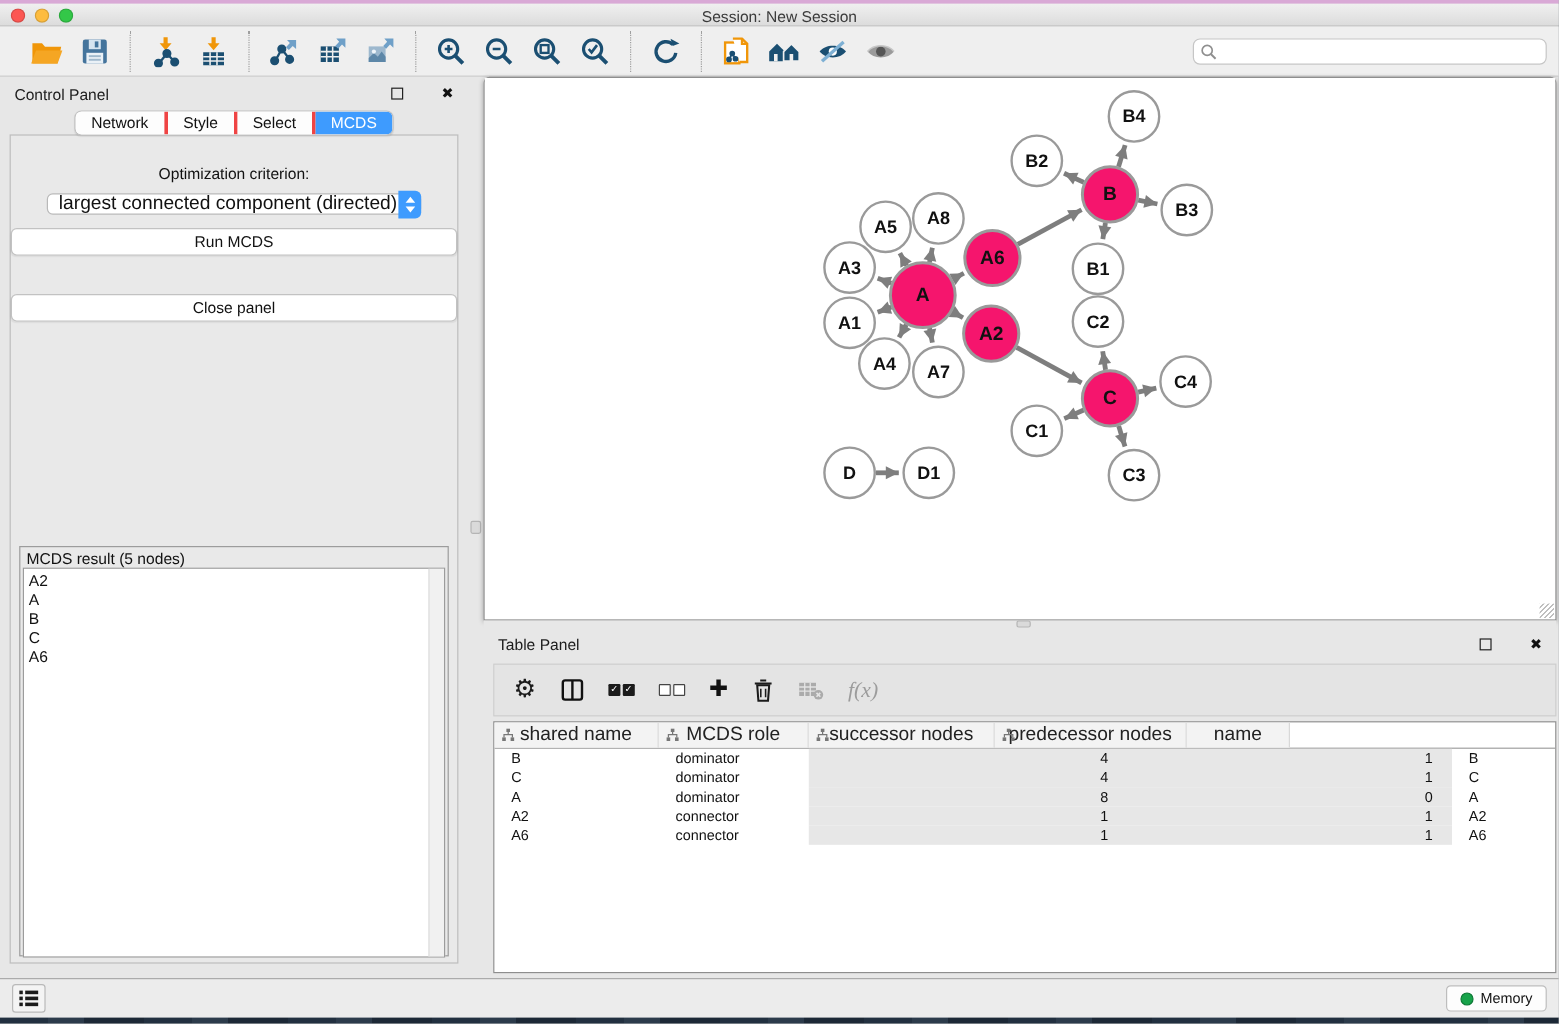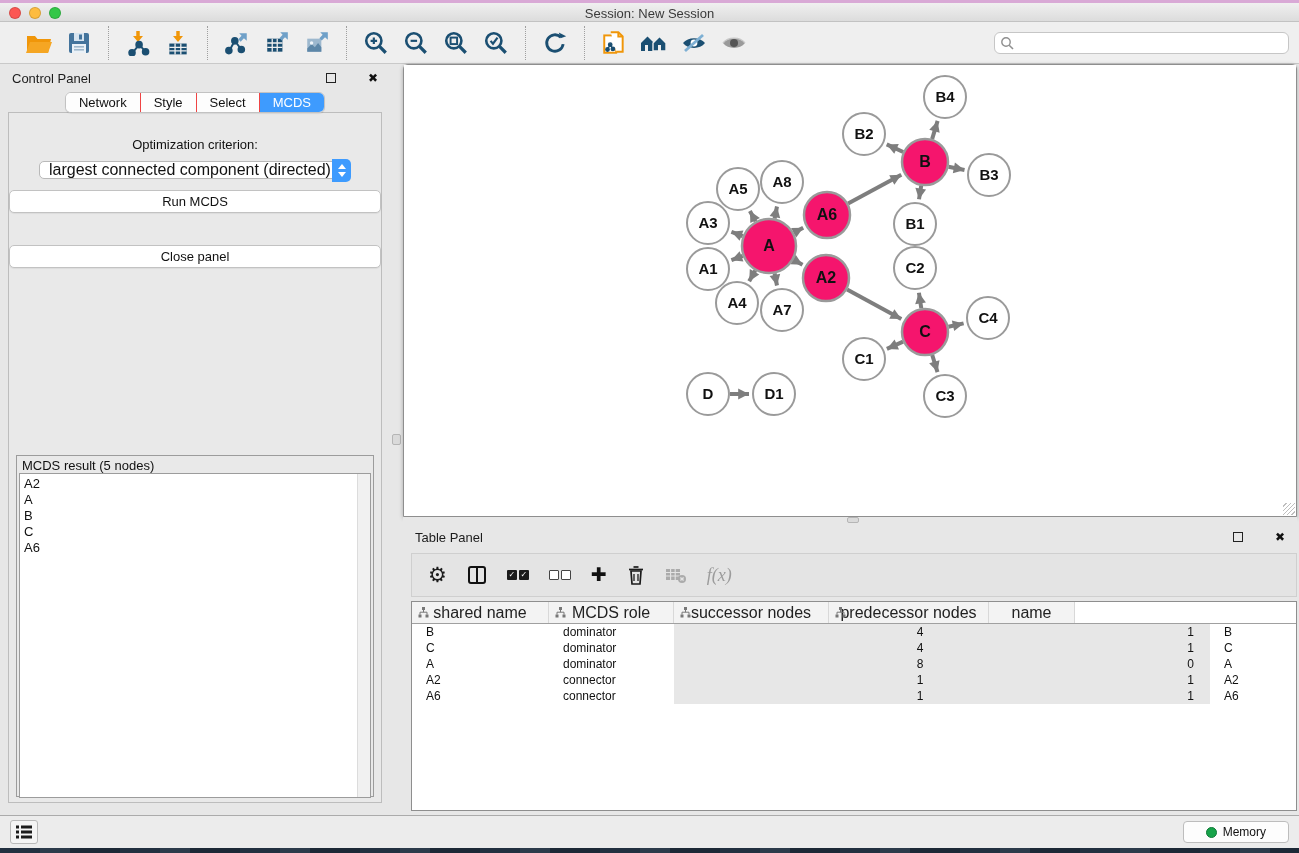--- a/index.html
+++ b/index.html
@@ -31,21 +31,21 @@
 
   
   .control-panel { width:390px; flex:0 0 390px; background:#E7E7E7; display:flex; flex-direction:column; }
   .panel-header { height:28px; display:flex; align-items:center; padding:0 12px; font-size:13px; color:#1c1c1c; flex:0 0 auto;gap:21px; }
   .panel-header .spacer { flex:1; }
   .float-icon { width:10px; height:10px; border:1.4px solid #222; display:inline-block; margin-right:11px; }
   .close-icon { font-size:12px; font-weight:bold; color:#111; line-height:10px; }
   .cp-tabs { display:flex; justify-content:center; margin-bottom:-1px; z-index:2; flex:0 0 auto; }
   .segmented { display:inline-flex; border:1px solid #C2C2C2; border-radius:6px; overflow:hidden; background:#FDFDFD;
     box-shadow: 0 1px 1px rgba(0,0,0,.08); }
-  .seg { padding:2px 13px; font-size:13px; color:#111; border-right:1px solid #ef4444; background:#FDFDFD; white-space:nowrap; }
+  .seg { padding:2px 13px; font-size:13px; color:#111; border-right:3px solid #ef4444; background:#FDFDFD; white-space:nowrap; }
   .seg:last-child { border-right:none; }
   .seg.active { background:#3E9BFE; color:#fff; }
   .cp-body { flex:1 1 auto; margin:0 8px 12px 8px; border:1px solid #BDBDBD; background:#E9E9E9;
     display:flex; flex-direction:column; min-height:0; }
   .opt-label { text-align:center; font-size:13px; color:#111; margin-top:24px; }
   .select-ctl { margin:9px 30px 0 30px; height:18px; background:#fff; border:1px solid #B9B9B9; border-radius:5px;
     display:flex; align-items:center; position:relative; font-size:16px; color:#111; }
   .select-ctl .sel-label { flex:1; padding-left:9px; white-space:nowrap; overflow:hidden; }
   .stepper { width:19px; height:23px; margin:-1px -1px -1px 0; background:#3E9BFE; border-radius:0 5px 5px 0;
     display:flex; flex-direction:column; align-items:center; justify-content:center; }
@@ -107,21 +107,21 @@
   .td.left { padding-left:14px; text-align:left; }
   .td.right { padding-right:16px; text-align:right; }
 
   .tp-tabs { height:30px; flex:0 0 30px; display:flex; justify-content:center; align-items:center; }
 
   
   .statusbar { height:33px; flex:0 0 33px; background:#ECECEC; border-top:1px solid #ABABAB; display:flex;
     align-items:center; padding:0 10px; }
   .list-btn { width:28px; height:24px; background:#F4F4F4; border:1px solid #B9B9B9; border-radius:3px;
     display:flex; align-items:center; justify-content:center; }
-  .memory-btn { margin-left:auto; background:#FDFDFD; border:1px solid #BDBDBD; border-radius:4px; padding:3px 22px;
+  .memory-btn { margin-left:auto; background:#FDFDFD; border:1px solid #BDBDBD; border-radius:4px; padding:3px 11px;
     display:flex; align-items:center; gap:6px; font-size:12px; color:#111; }
   .mem-dot { width:11px; height:11px; border-radius:50%; background:#17A34A; border:1px solid #0E7A36; }
 
   .desktop-strip { height:5px; flex:0 0 5px;
     background:repeating-linear-gradient(90deg,#223040 0 40px,#2C3B4B 40px 70px,#1C2836 70px 120px); }
 </style>
 </head>
 <body>
 
 <div class="app">

